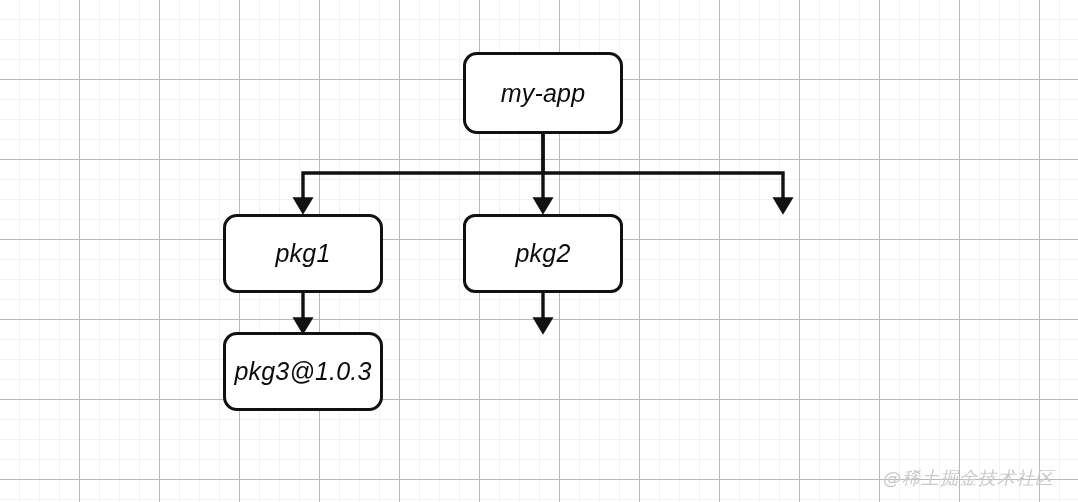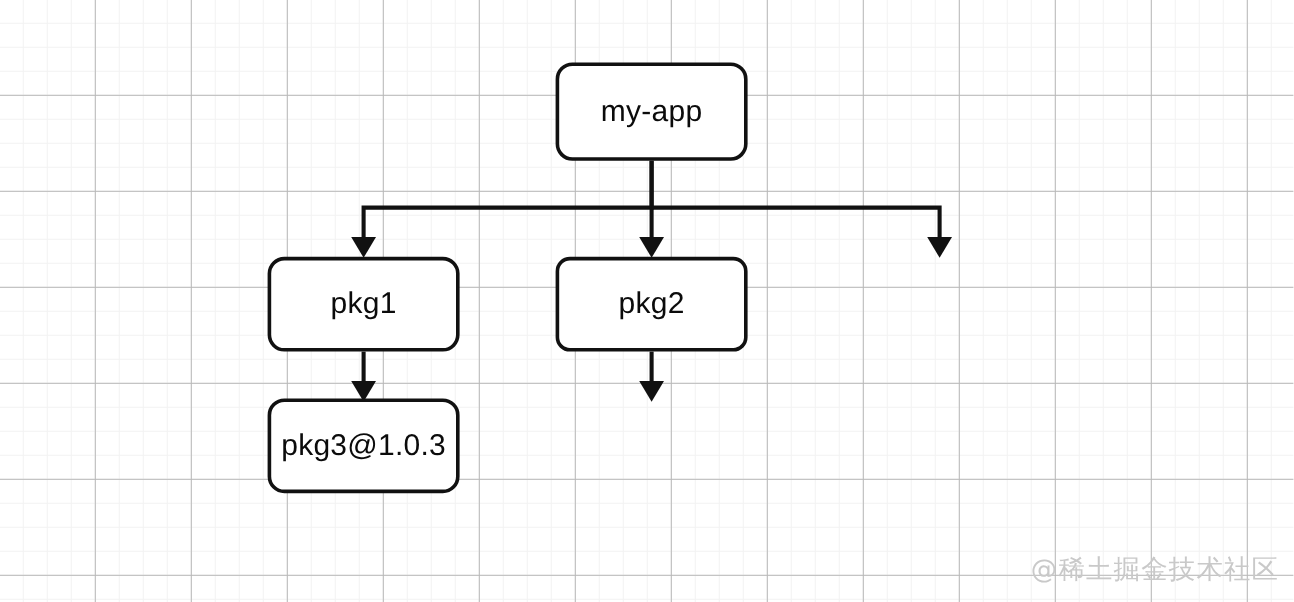--- a/index.html
+++ b/index.html
@@ -19,20 +19,21 @@
       linear-gradient(to right, #f2f2f2 1px, transparent 1px),
       linear-gradient(to bottom, #f2f2f2 1px, transparent 1px);
     background-size:
       80px 80px,
       80px 80px,
       20px 20px,
       20px 20px;
     background-position: -1px -1px, -1px -1px, -1px -1px, -1px -1px;
     overflow: hidden;
     font-family: "Liberation Sans", "DejaVu Sans", sans-serif;
+    font-style: italic;
   }
   #edge-layer {
     position: absolute;
     left: 0;
     top: 0;
     width: 1078px;
     height: 502px;
     pointer-events: none;
   }
   .node {
@@ -48,24 +49,24 @@
   .node-label {
     font-family: "Liberation Sans", "DejaVu Sans", sans-serif;
     font-size: 25px;
     line-height: 1;
     color: #0b0b0b;
     letter-spacing: 0.2px;
     white-space: nowrap;
   }
   #watermark {
     position: absolute;
-    right: 12px;
+    right: 24px;
     bottom: 12px;
     font-family: "DejaVu Sans", "Liberation Sans", sans-serif;
-    font-size: 22px;
+    font-size: 18px;
     color: #c9c9c9;
     letter-spacing: 1px;
     white-space: nowrap;
     margin-top: 24px;
   }
 </style>
 </head>
 <body>
 
 <div id="canvas">

